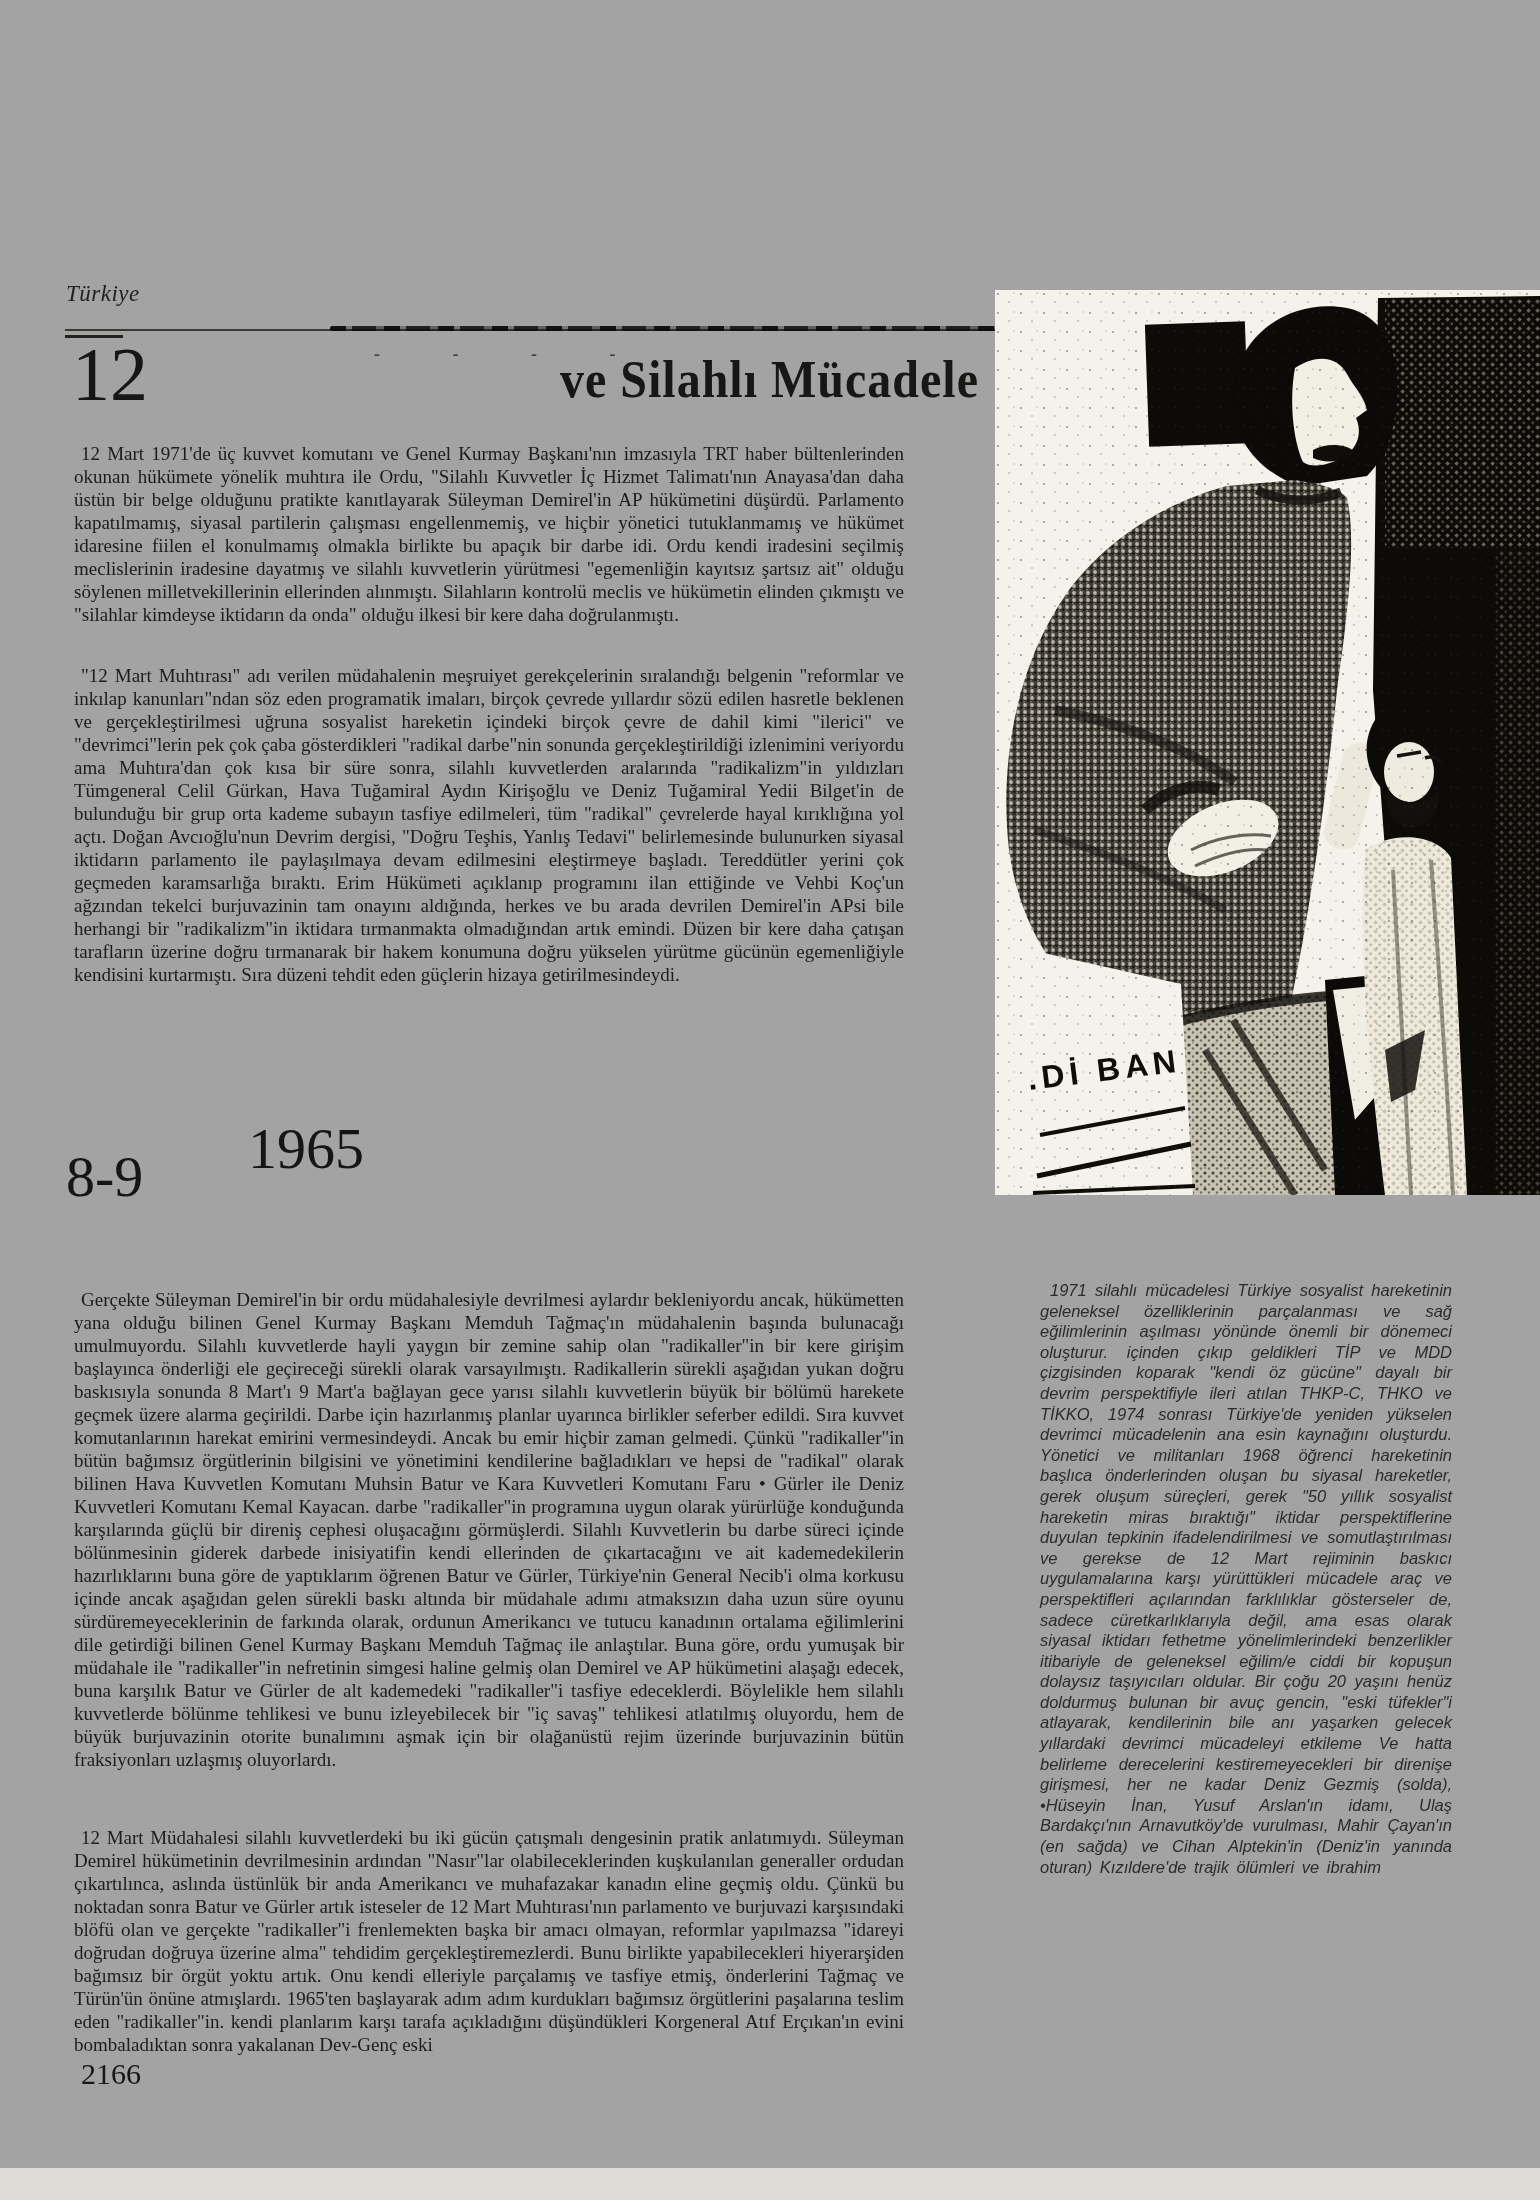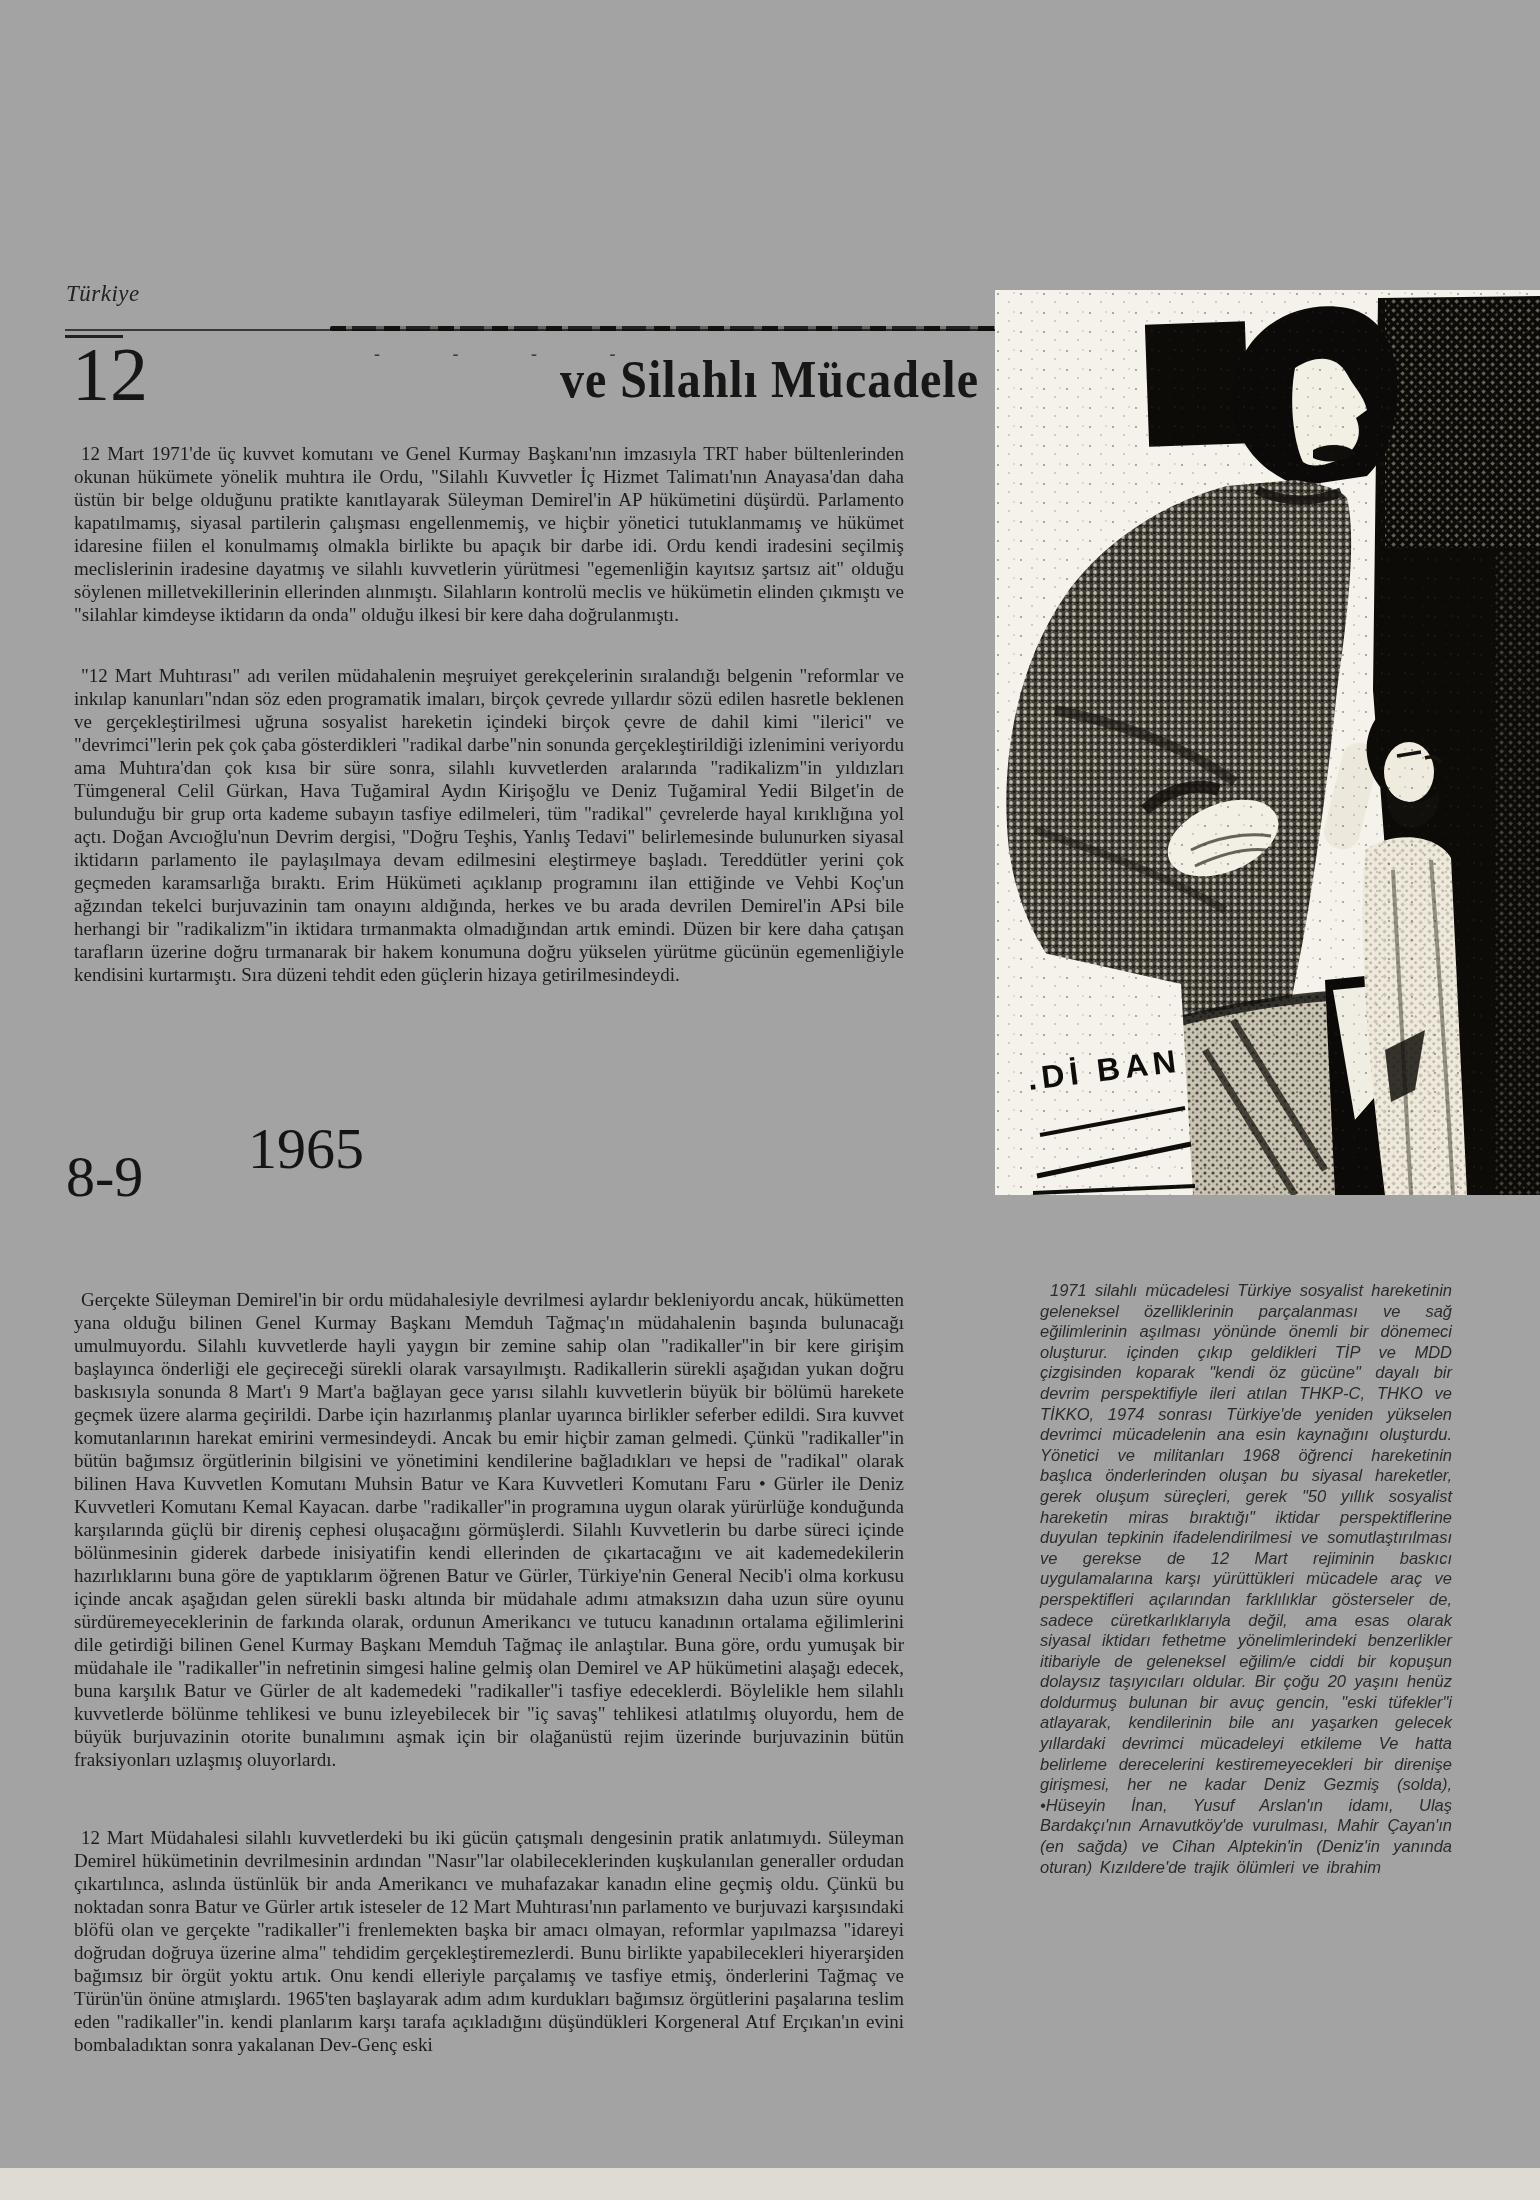--- a/index.html
+++ b/index.html
@@ -71,20 +71,21 @@
 
   <div class="section-num">8-9</div>
   <div class="section-year">1965</div>
 
   <div class="bodycol p3">
     <p>Gerçekte Süleyman Demirel'in bir ordu müdahalesiyle devrilmesi aylardır bekleniyordu ancak, hükümetten yana olduğu bilinen Genel Kurmay Başkanı Memduh Tağmaç'ın müdahalenin başında bulunacağı umulmuyordu. Silahlı kuvvetlerde hayli yaygın bir zemine sahip olan "radikaller"in bir kere girişim başlayınca önderliği ele geçireceği sürekli olarak varsayılmıştı. Radikallerin sürekli aşağıdan yukan doğru baskısıyla sonunda 8 Mart'ı 9 Mart'a bağlayan gece yarısı silahlı kuvvetlerin büyük bir bölümü harekete geçmek üzere alarma geçirildi. Darbe için hazırlanmış planlar uyarınca birlikler seferber edildi. Sıra kuvvet komutanlarının harekat emirini vermesindeydi. Ancak bu emir hiçbir zaman gelmedi. Çünkü "radikaller"in bütün bağımsız örgütlerinin bilgisini ve yönetimini kendilerine bağladıkları ve hepsi de "radikal" olarak bilinen Hava Kuvvetlen Komutanı Muhsin Batur ve Kara Kuvvetleri Komutanı Faru • Gürler ile Deniz Kuvvetleri Komutanı Kemal Kayacan. darbe "radikaller"in programına uygun olarak yürürlüğe konduğunda karşılarında güçlü bir direniş cephesi oluşacağını görmüşlerdi. Silahlı Kuvvetlerin bu darbe süreci içinde bölünmesinin giderek darbede inisiyatifin kendi ellerinden de çıkartacağını ve ait kademedekilerin hazırlıklarını buna göre de yaptıklarım öğrenen Batur ve Gürler, Türkiye'nin General Necib'i olma korkusu içinde ancak aşağıdan gelen sürekli baskı altında bir müdahale adımı atmaksızın daha uzun süre oyunu sürdüremeyeceklerinin de farkında olarak, ordunun Amerikancı ve tutucu kanadının ortalama eğilimlerini dile getirdiği bilinen Genel Kurmay Başkanı Memduh Tağmaç ile anlaştılar. Buna göre, ordu yumuşak bir müdahale ile "radikaller"in nefretinin simgesi haline gelmiş olan Demirel ve AP hükümetini alaşağı edecek, buna karşılık Batur ve Gürler de alt kademedeki "radikaller"i tasfiye edeceklerdi. Böylelikle hem silahlı kuvvetlerde bölünme tehlikesi ve bunu izleyebilecek bir "iç savaş" tehlikesi atlatılmış oluyordu, hem de büyük burjuvazinin otorite bunalımını aşmak için bir olağanüstü rejim üzerinde burjuvazinin bütün fraksiyonları uzlaşmış oluyorlardı.</p>
   </div>
 
   <div class="bodycol bottom-block">
     <p>12 Mart Müdahalesi silahlı kuvvetlerdeki bu iki gücün çatışmalı dengesinin pratik anlatımıydı. Süleyman Demirel hükümetinin devrilmesinin ardından "Nasır"lar olabileceklerinden kuşkulanılan generaller ordudan çıkartılınca, aslında üstünlük bir anda Amerikancı ve muhafazakar kanadın eline geçmiş oldu. Çünkü bu noktadan sonra Batur ve Gürler artık isteseler de 12 Mart Muhtırası'nın parlamento ve burjuvazi karşısındaki blöfü olan ve gerçekte "radikaller"i frenlemekten başka bir amacı olmayan, reformlar yapılmazsa "idareyi doğrudan doğruya üzerine alma" tehdidim gerçekleştiremezlerdi. Bunu birlikte yapabilecekleri hiyerarşiden bağımsız bir örgüt yoktu artık. Onu kendi elleriyle parçalamış ve tasfiye etmiş, önderlerini Tağmaç ve Türün'ün önüne atmışlardı. 1965'ten başlayarak adım adım kurdukları bağımsız örgütlerini paşalarına teslim eden "radikaller"in. kendi planlarım karşı tarafa açıkladığını düşündükleri Korgeneral Atıf Erçıkan'ın evini bombaladıktan sonra yakalanan Dev-Genç eski</p>
+    <p class="page-number">2166</p>
   </div>
 
   <svg class="photo" viewBox="0 0 545 905">
     <defs>
       <pattern id="ht1" width="7" height="7" patternUnits="userSpaceOnUse">
         <rect width="7" height="7" fill="#403d37"></rect>
         <circle cx="2" cy="2" r="1.9" fill="#bdb7a9"></circle>
         <circle cx="5.4" cy="4.8" r="1.3" fill="#15130f"></circle>
         <circle cx="1" cy="5.8" r="0.9" fill="#87816f"></circle>
       </pattern>

